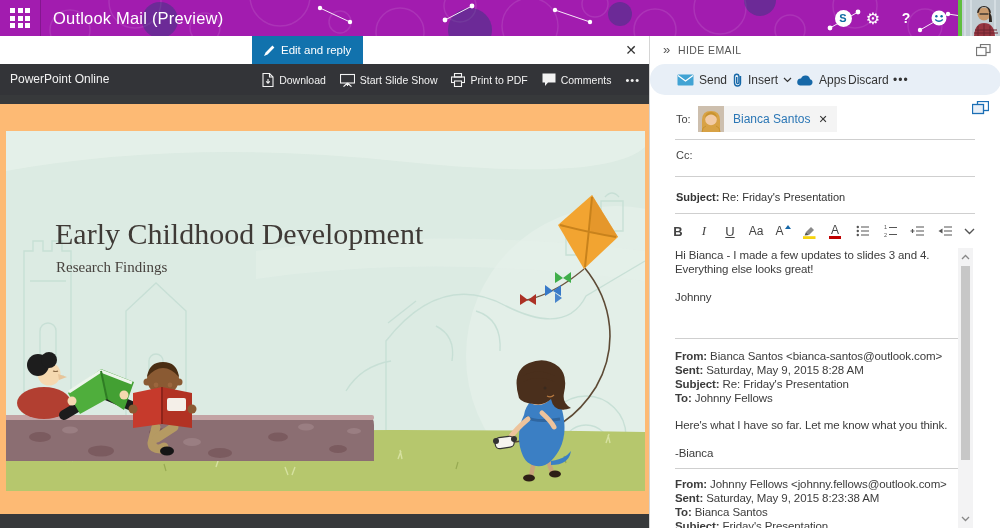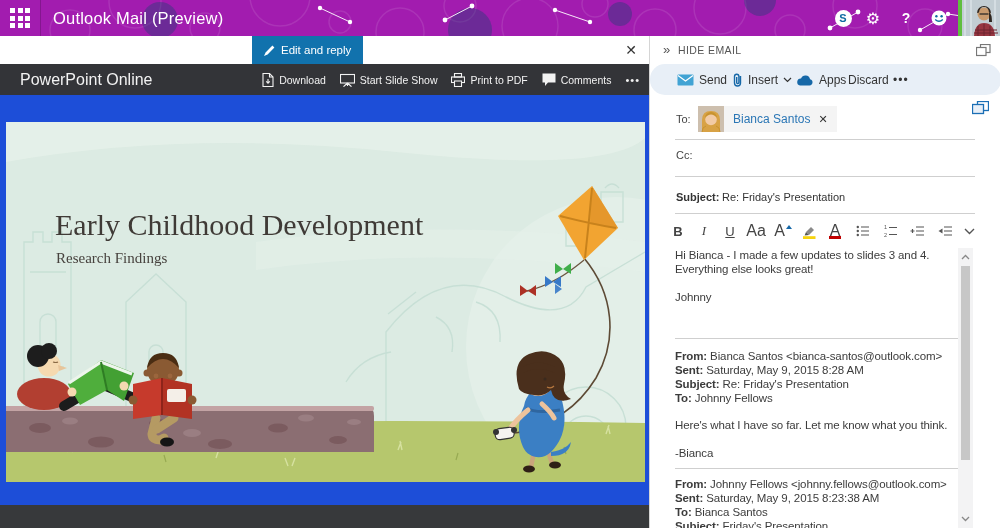--- a/index.html
+++ b/index.html
@@ -24,25 +24,25 @@
   .avatar-top { position:absolute; left:962px; top:0; width:38px; height:36px; overflow:hidden; cursor:pointer; }
 
   
   .preview-panel { position:absolute; left:0; top:36px; width:687px; height:492px; background:#37393b; }
   .tab-strip { position:absolute; left:0; top:0; width:649px; height:28px; background:#fff; }
   .edit-tab { position:absolute; left:252px; top:0; height:28px; padding:0 12px; background:#1172ad; color:#fff;
     font-size:11.5px; display:flex; align-items:center; gap:6px; cursor:pointer; }
   .close-btn { position:absolute; left:620px; top:4px; width:22px; height:20px; color:#333; font-size:14px;
     display:flex; align-items:center; justify-content:center; cursor:pointer; }
   .pp-toolbar { position:absolute; left:0; top:28px; width:649px; height:31px; background:#333438; }
-  .pp-name { position:absolute; left:20px; top:0; line-height:31px; color:#f2f2f2; font-size:16px; }
+  .pp-name { position:absolute; left:10px; top:0; line-height:31px; color:#f2f2f2; font-size:12px; }
   .pp-actions { position:absolute; right:9px; top:0; height:31px; display:flex; align-items:center; gap:14px; }
   .pp-btn { display:flex; align-items:center; gap:5px; color:#f2f2f2; font-size:10.5px; cursor:pointer; white-space:nowrap; }
   .pp-more { letter-spacing:1px; font-size:11px; }
-  .stage { position:absolute; left:0; top:59px; width:649px; height:410px; background:#1d4ed8; }
+  .stage { position:absolute; left:0; top:68px; width:649px; height:410px; background:#fdba74; }
   .slide { position:absolute; left:6px; top:27px; width:639px; height:360px; background:#dcebe3; overflow:hidden; }
   .slide-title { position:absolute; left:49px; top:86px; font-family:"Liberation Serif", serif; font-size:30px; color:#3f3a36; }
   .slide-subtitle { position:absolute; left:50px; top:128px; font-family:"Liberation Serif", serif; font-size:15px; color:#47423e; }
   .pp-status { position:absolute; left:0; top:469px; width:649px; height:23px; background:#2c2e30; color:#cfcfcf;margin-top:24px; }
   .st-txt { position:absolute; top:0; line-height:23px; font-size:9px; letter-spacing:.8px; }
   .tri { width:0; height:0; position:absolute; top:8px; cursor:pointer; }
   .tri-l { border-top:4px solid transparent; border-bottom:4px solid transparent; border-right:6px solid #cfcfcf; }
   .tri-r { border-top:4px solid transparent; border-bottom:4px solid transparent; border-left:6px solid #cfcfcf; }
   .view-btn { position:absolute; top:2px; height:19px; display:flex; align-items:center; justify-content:center; cursor:pointer; }
   .view-btn.active { background:#595b5e; }
@@ -60,21 +60,21 @@
   .chip { position:absolute; left:48px; top:70px; height:26px; background:#f4f4f4; display:flex; align-items:center; cursor:pointer; }
   .chip-avatar { width:26px; height:26px; overflow:hidden; }
   .chip-name { color:#2a76b5; font-size:12px; margin:0 8px 0 9px; }
   .chip-x { color:#333; font-size:11px; margin-right:9px; cursor:pointer; }
   .hline { position:absolute; left:25px; width:300px; border-top:1px solid #cfcfcf; }
   .fmt-bar { position:absolute; left:0; top:181px; width:351px; height:28px; }
   .fmt { position:absolute; top:0; width:22px; height:28px; display:flex; align-items:center; justify-content:center;
     color:#444; font-size:13px; cursor:pointer; }
   .fmt .bold { font-weight:bold; } .fmt .ital { font-style:italic; font-family:"Liberation Serif", serif; }
   .fmt .und { text-decoration:underline; }
-  .fmt .small { font-size:16px; }
+  .fmt .small { font-size:12px; }
   .sup-caret { width:0; height:0; border-left:3px solid transparent; border-right:3px solid transparent;
     border-bottom:4px solid #1668a8; margin:-8px 0 0 1px; }
   .stackbar { position:relative; display:flex; flex-direction:column; align-items:center; }
   .stackbar .bar { width:12px; height:3px; margin-top:-1px; }
   .body-area { position:absolute; left:25px; top:212px; width:284px; font-size:11.5px; line-height:14px;
     color:#3c3c3c; letter-spacing:-0.1px; cursor:text; }
   .body-area p { margin:0; }
   .b { font-weight:bold; margin-right:3px; }
   .qhr { border:none; border-top:1px solid #cfcfcf; }
   .hr1 { margin:34px 0 10px 0; } .hr2 { margin:8px 0 8px 0; }

